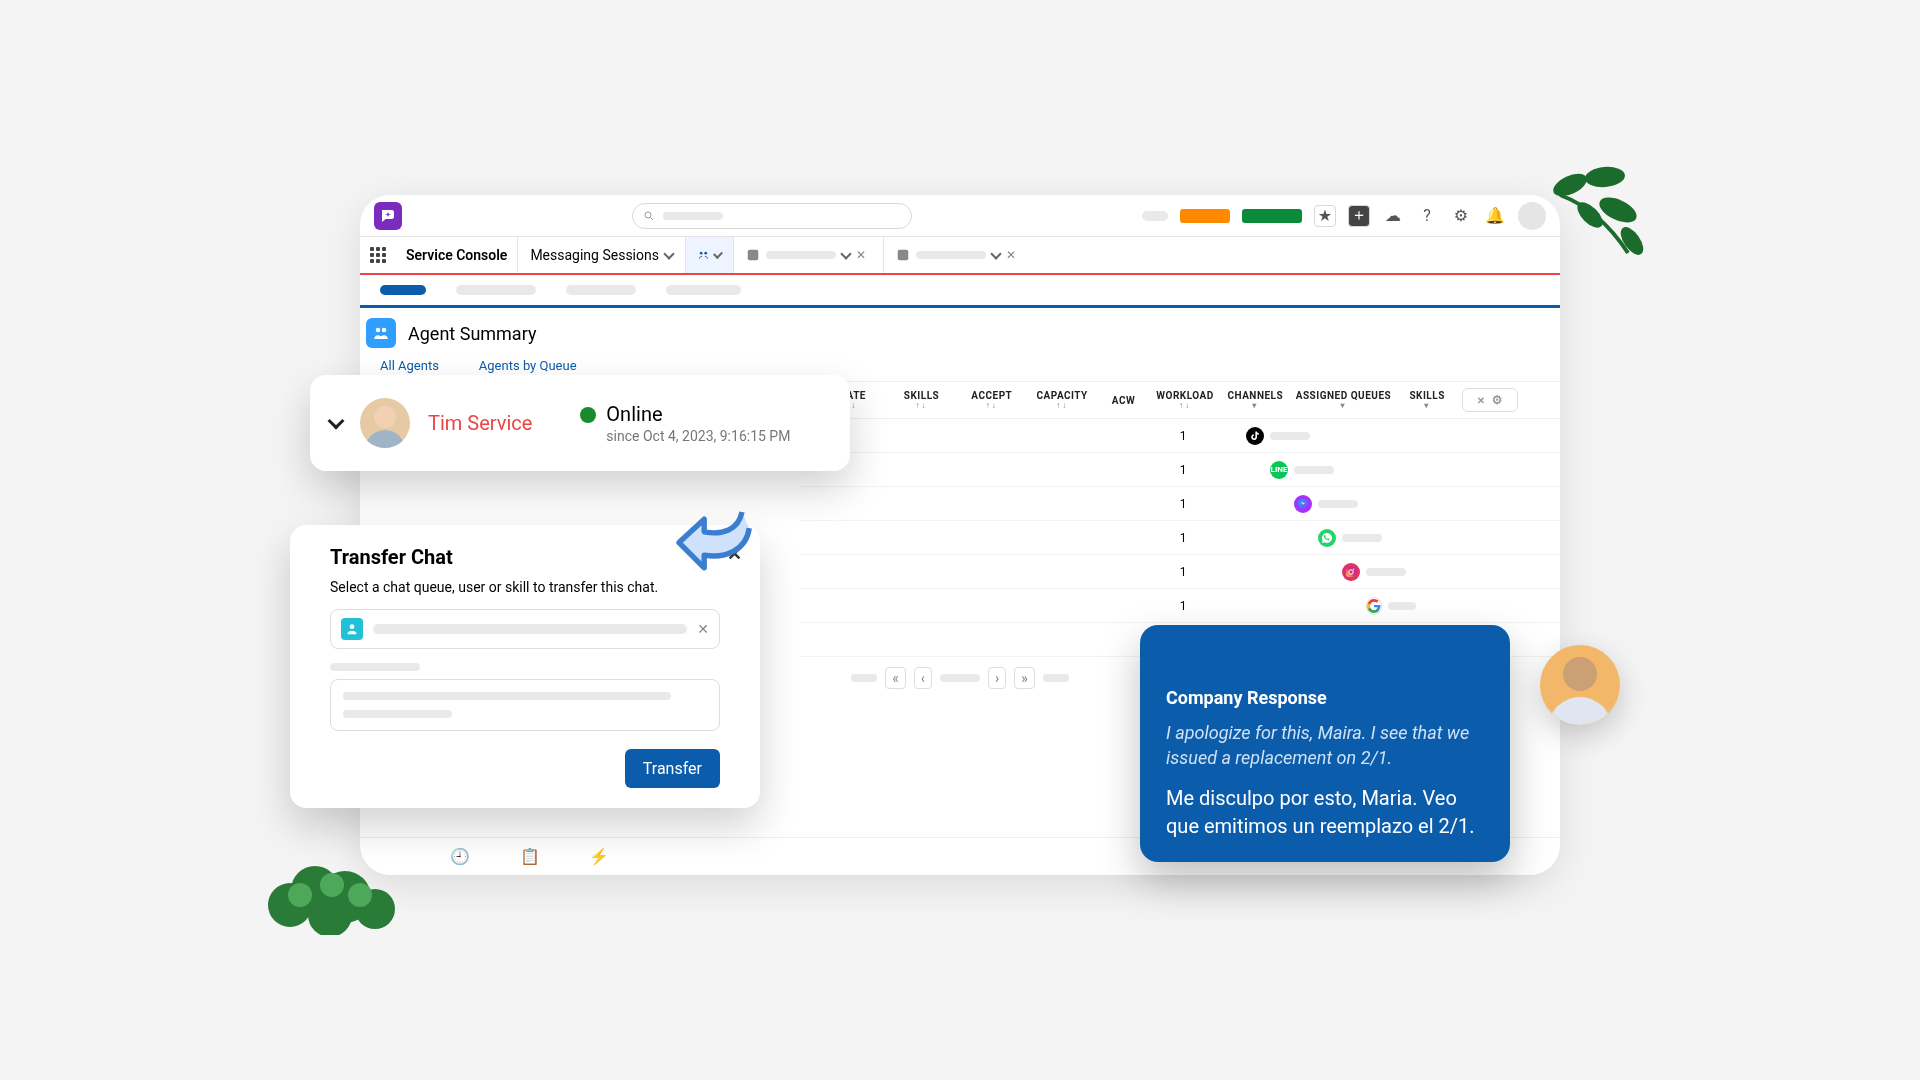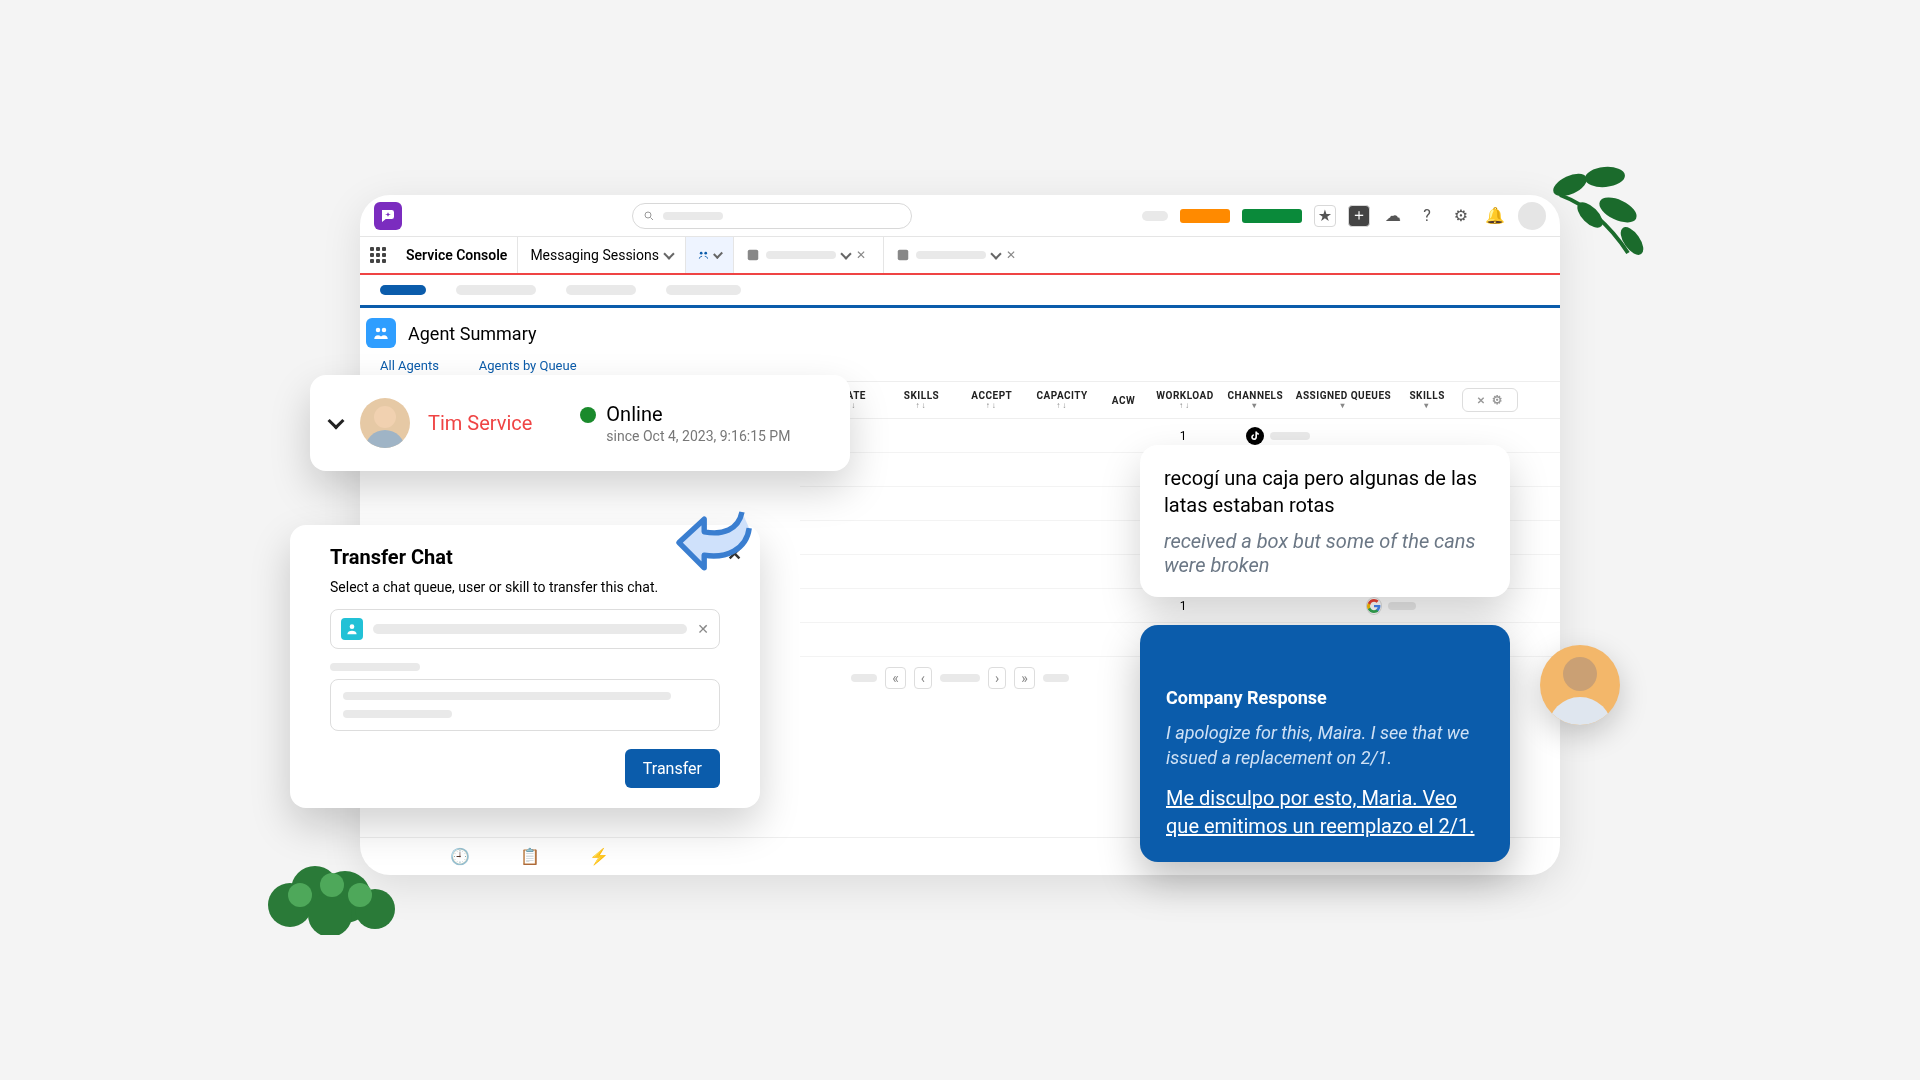--- a/index.html
+++ b/index.html
@@ -77,21 +77,21 @@
   .reply-arrow { position:absolute; left:460px; top:350px; z-index:40; }
   .reply-arrow svg { width:90px; height:90px; }
 
   .msg-cust { position:absolute; left:930px; top:310px; width:370px; background:#fff; border-radius:18px; box-shadow:0 18px 40px rgba(0,0,0,.18); padding:20px 24px; z-index:30; }
   .msg-cust .orig { font-size:20px; line-height:1.35; }
   .msg-cust .trans { font-style:italic; color:#6b7785; font-size:20px; margin-top:10px; }
 
   .msg-comp { position:absolute; left:930px; top:490px; width:370px; background:#0b5cab; color:#fff; border-radius:18px; box-shadow:0 18px 40px rgba(0,0,0,.25); padding:22px 26px; z-index:30; }
   .msg-comp h4 { font-size:18px; margin-bottom:12px;margin-top:40px; }
   .msg-comp .eng { font-style:italic; color:#cfe1f5; font-size:18px; line-height:1.4; margin-bottom:14px; }
-  .msg-comp .es  { font-size:20px; line-height:1.4;text-decoration:underline; }
+  .msg-comp .es  { font-size:20px; line-height:1.4; }
 
   .float-av { position:absolute; left:1330px; top:510px; width:80px; height:80px; border-radius:50%; background:#f3b76a; overflow:hidden; box-shadow:0 10px 30px rgba(0,0,0,.2); z-index:31; }
   .float-av .body { position:absolute; bottom:-8px; left:50%; transform:translateX(-50%); width:64px; height:36px; background:#dfe6ef; border-radius:32px 32px 0 0; }
   .float-av .head { position:absolute; top:12px; left:50%; transform:translateX(-50%); width:34px; height:34px; background:#caa074; border-radius:50%; }
 
   .leaves-tr { position:absolute; left:1300px; top:20px; z-index:1; }
   .leaves-tr svg { width:140px; height:120px; }
   .bush { position:absolute; left:50px; top:700px; z-index:1; }
   .bush svg { width:150px; height:100px; }
 
@@ -439,24 +439,20 @@
     </div>
     <div class="skeleton" style="width:90px;height:8px;margin-bottom:8px"></div>
     <div class="ttext">
       <div class="skeleton" style="width:90%;height:8px"></div>
       <div class="skeleton" style="width:30%;height:8px"></div>
     </div>
     <button class="tbtn">Transfer</button>
     <div style="clear:both"></div>
   </div>
 
-  <div class="msg-cust">
-    <div class="orig">recogí una caja pero algunas de las latas estaban rotas</div>
-    <div class="trans">received a box but some of the cans were broken</div>
-  </div>
 
   <div class="msg-comp">
     <h4>Company Response</h4>
     <div class="eng">I apologize for this, Maira. I see that we issued a replacement on 2/1.</div>
     <div class="es">Me disculpo por esto, Maria. Veo que emitimos un reemplazo el 2/1.</div>
   </div>
 
   <div class="float-av">
       <div class="body"></div>
       <div class="head"></div>

